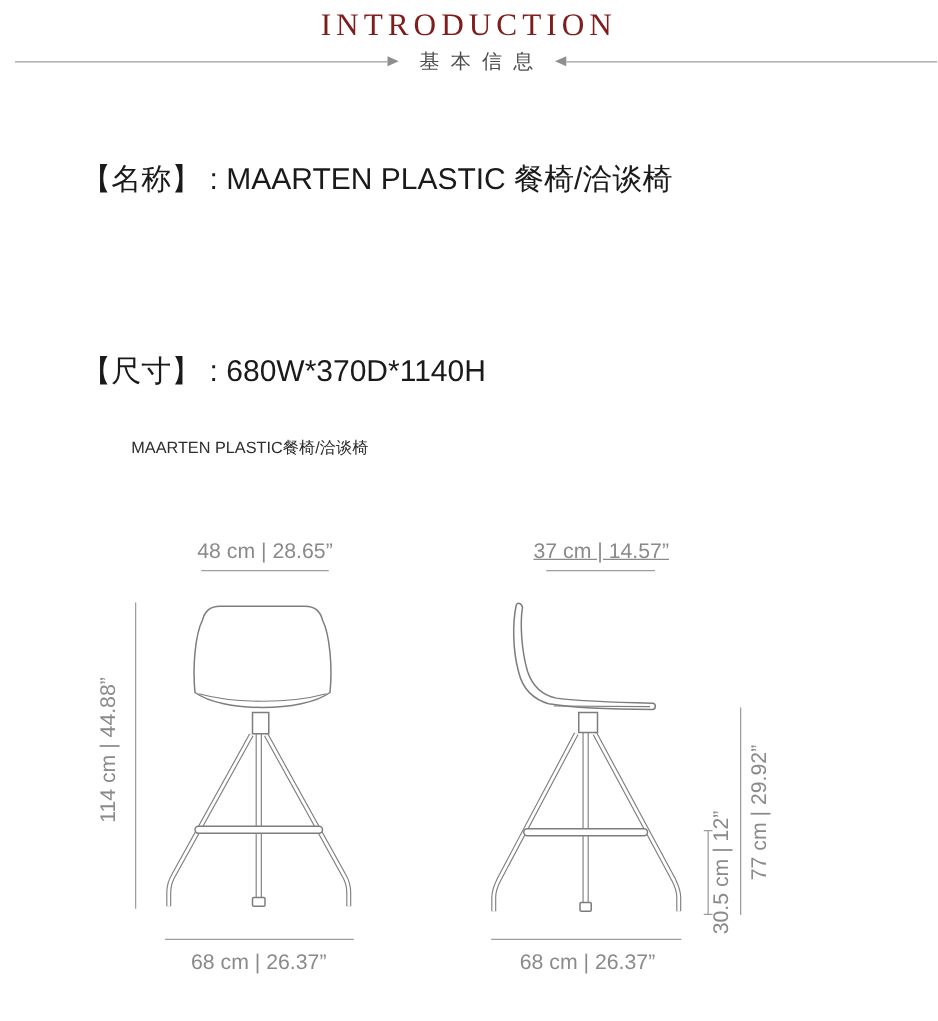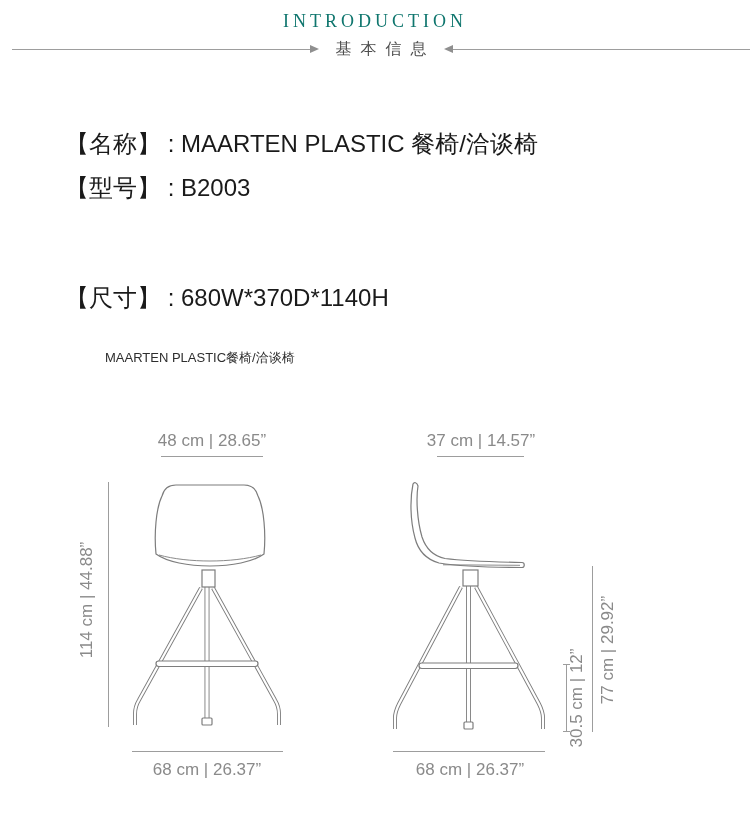--- a/index.html
+++ b/index.html
@@ -5,21 +5,21 @@
   * { margin:0; padding:0; box-sizing:border-box; }
   html,body { background:#ffffff; }
   #page {
     position:relative; width:750px; height:817px; background:#ffffff;
     font-family:"Liberation Sans","DejaVu Sans",sans-serif; overflow:hidden;
   }
   
   .title {
     position:absolute; top:6px; left:0; width:750px; text-align:center;
     font-family:"Liberation Serif","DejaVu Serif",serif;
-    font-size:18px; line-height:30px; letter-spacing:4px; color:#0f766e;
+    font-size:25px; line-height:30px; letter-spacing:4px; color:#7f1d1d;
   }
   .deco-row {
     position:absolute; top:40px; left:0; width:750px; height:18px;
     display:flex; align-items:center;padding-left:12px;
   }
   .deco-line { flex:1; height:1px; background:#9d9d9d; }
   .arrow-r { width:0; height:0; border-top:4px solid transparent; border-bottom:4px solid transparent; border-left:9px solid #8f8f8f; }
   .arrow-l { width:0; height:0; border-top:4px solid transparent; border-bottom:4px solid transparent; border-right:9px solid #8f8f8f; }
   .deco-text {
     font-size:16px; color:#4d4d4d; letter-spacing:9px; margin:0 8px 0 17px;
@@ -62,23 +62,20 @@
   <div class="deco-row">
     <div class="deco-line"></div>
     <div class="arrow-r"></div>
     <div class="deco-text">基本信息</div>
     <div class="arrow-l"></div>
     <div class="deco-line"></div>
   </div>
 
   <div class="info-row" style="top:132px">
     <span>【名称】</span><span class="sep"> : </span><span>MAARTEN PLASTIC 餐椅/洽谈椅</span>
-  </div>
-  <div class="info-row" style="top:176px">
-    <span>【型号】</span><span class="sep"> : </span><span>B2003</span>
   </div>
   <div class="info-row" style="top:286px">
     <span>【尺寸】</span><span class="sep"> : </span><span>680W*370D*1140H</span>
   </div>
 
   <div class="caption">MAARTEN PLASTIC餐椅/洽谈椅</div>
 
   <svg width="170" height="250" viewBox="0 0 170 250" style="left:122px; top:482px;">
 
     <g>
@@ -130,21 +127,21 @@
 
     <g>
       <path class="outline" d="M 28,4 C 25,18 25,40 30,58 C 33,70 40,79 54,83
                                C 75,86.5 110,87.5 137,87.5 C 140,87.5 140,82.5 137,82.5
                                C 112,82 80,81 60,78.5 C 48,76 41,69 37,57
                                C 32,40 31,18 33,6 C 32,2 29,2 28,4 Z"></path>
       <path class="thin" d="M 58,84.8 L 135,85.3"></path>
     </g>
   </svg>
 
-  <div class="dim-label" style="left:401px; top:431px; width:160px;">37 cm | 14.57”</div>
+  <div class="dim-label" style="left:401px; top:431px; width:160px;text-decoration:underline;">37 cm | 14.57”</div>
   <div class="dim-hline" style="left:437px; top:456px; width:87px;"></div>
 
   <div class="dim-vline" style="left:592px; top:566px; height:166px;"></div>
   <div class="dim-label rot" style="left:523px; top:640px; width:170px;">77 cm | 29.92”</div>
 
   <div class="dim-vline" style="left:566px; top:664px; height:68px;"></div>
   <div class="tick" style="left:563px; top:664px;"></div>
   <div class="tick" style="left:563px; top:731px;"></div>
   <div class="dim-label rot" style="left:517px; top:688px; width:120px;">30.5 cm | 12”</div>
 

